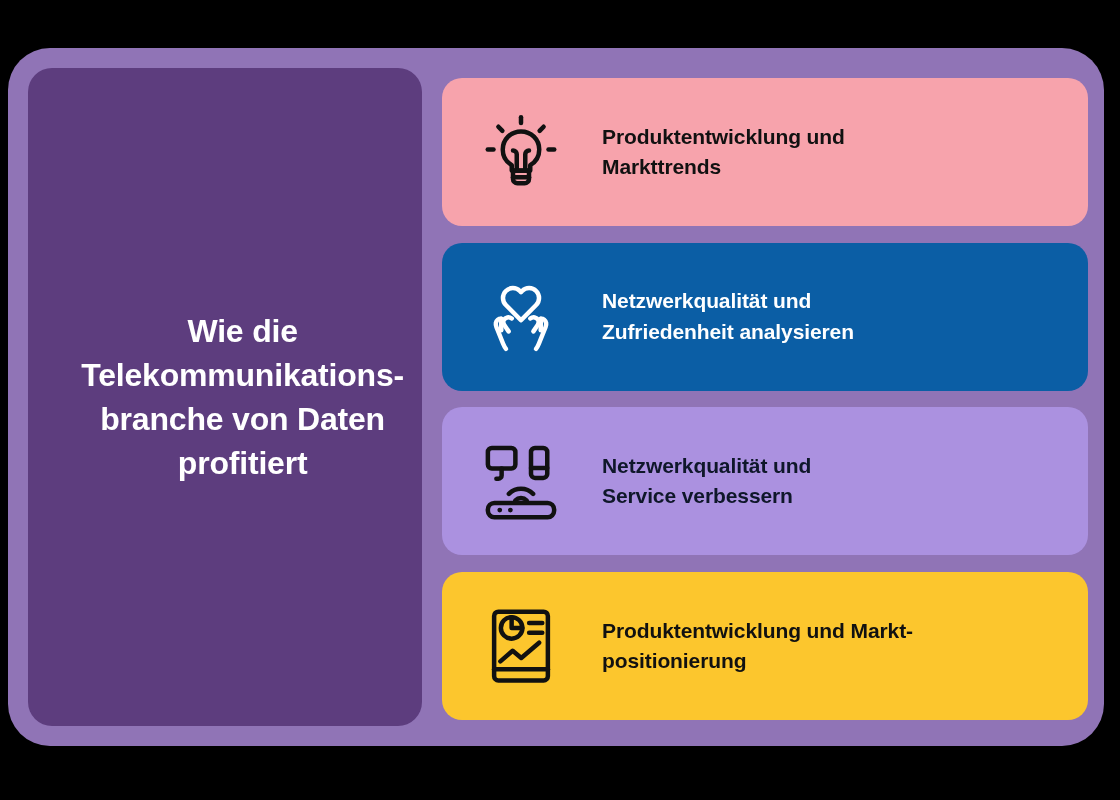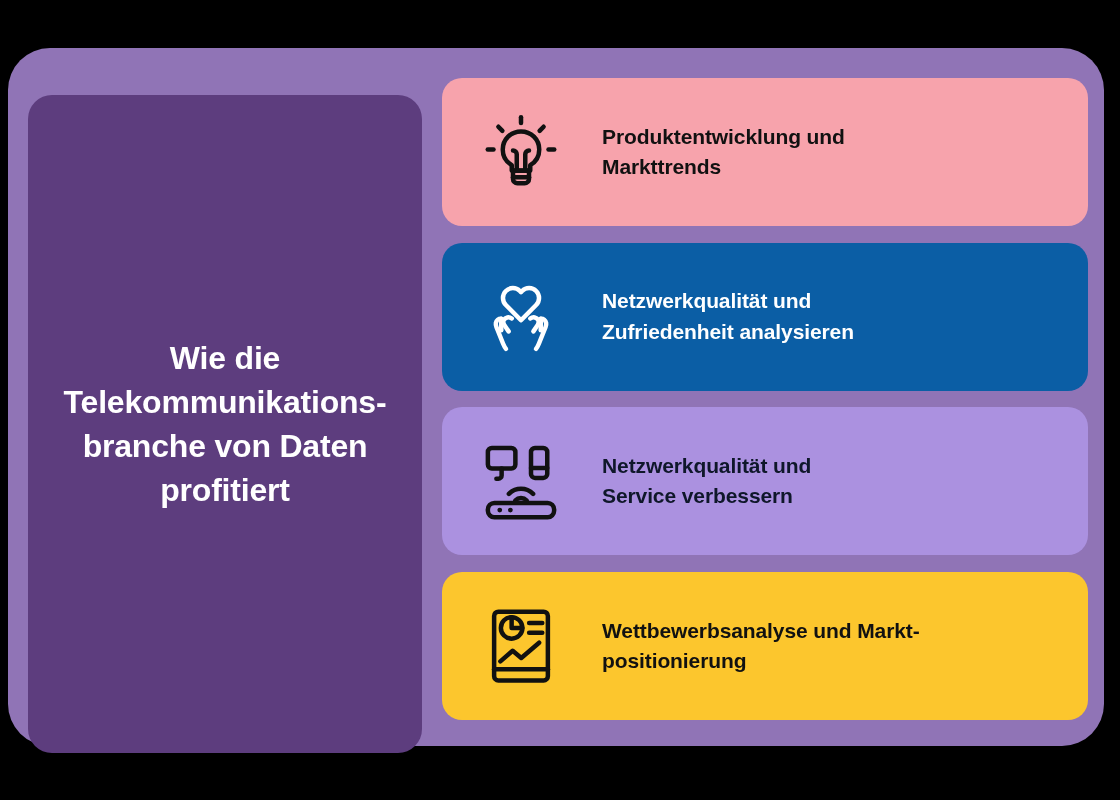--- a/index.html
+++ b/index.html
@@ -38,24 +38,23 @@
   #title-panel {
     position: absolute;
     left: 28px;
     top: 68px;
     width: 394px;
     height: 658px;
     background: #5d3d7e;
     border-radius: 24px;
     display: flex;
     align-items: center;
-    justify-content: center;
+    justify-content: flex-end;
     box-sizing: border-box;
     padding: 0 18px;
-    margin-top: 27px;
   }
   #title-text {
     color: #ffffff;
     font-family: "Liberation Sans", sans-serif;
     font-weight: bold;
     font-size: 32px;
     line-height: 1.38;
     text-align: center;
     letter-spacing: -0.2px;
     white-space: pre-line;
@@ -209,18 +208,18 @@
             <circle cx="24.5" cy="17.5" r="8.6"></circle>
             <path d="M24.5 8.9v8.6h8.6"></path>
 
             <path d="M38.5 13.6h10.5"></path>
             <path d="M38.5 21.4h10.5"></path>
 
             <path d="M15.5 44.3 25.3 35.8 32.2 41.6 46.5 29.4"></path>
           </g>
         </svg>
       </div>
-      <div class="card-label" style="color: rgb(17, 17, 17);">Wettbewerbsanalyse und Markt-
+      <div class="card-label" style="color: rgb(17, 17, 17);">Produktentwicklung und Markt-
 positionierung</div>
     </div>
 
   </div>
 </div>
 
 </body></html>

